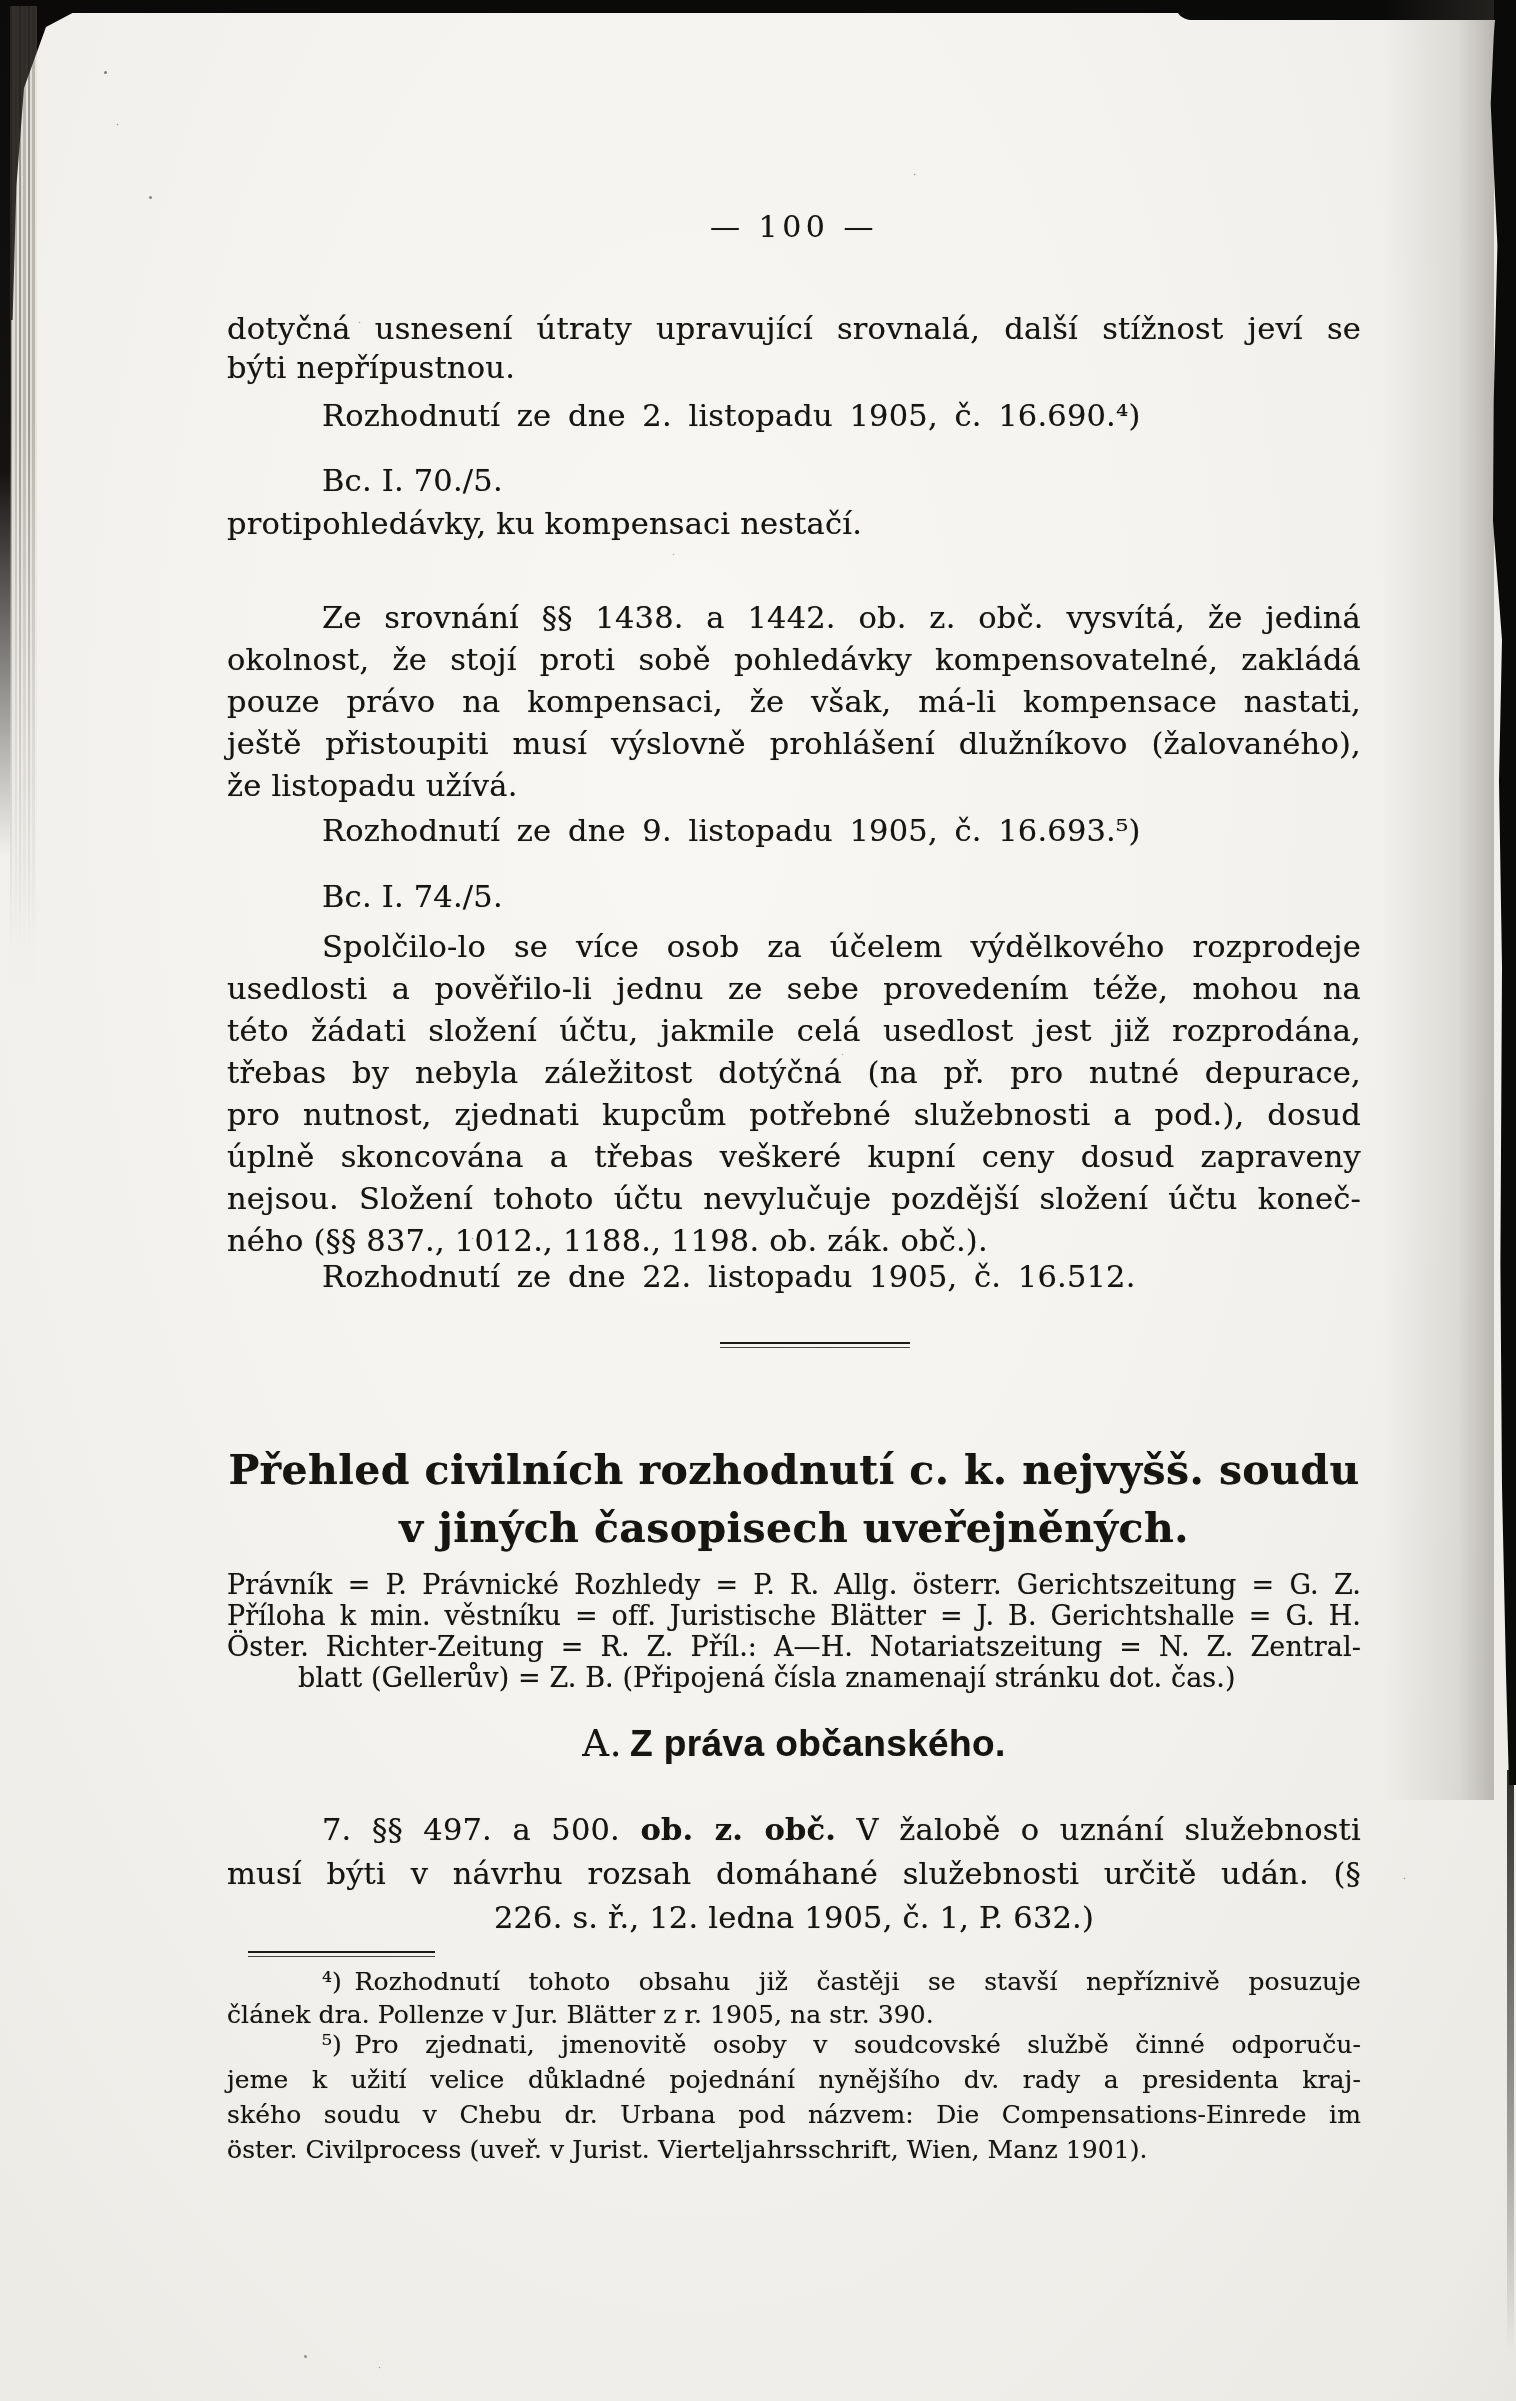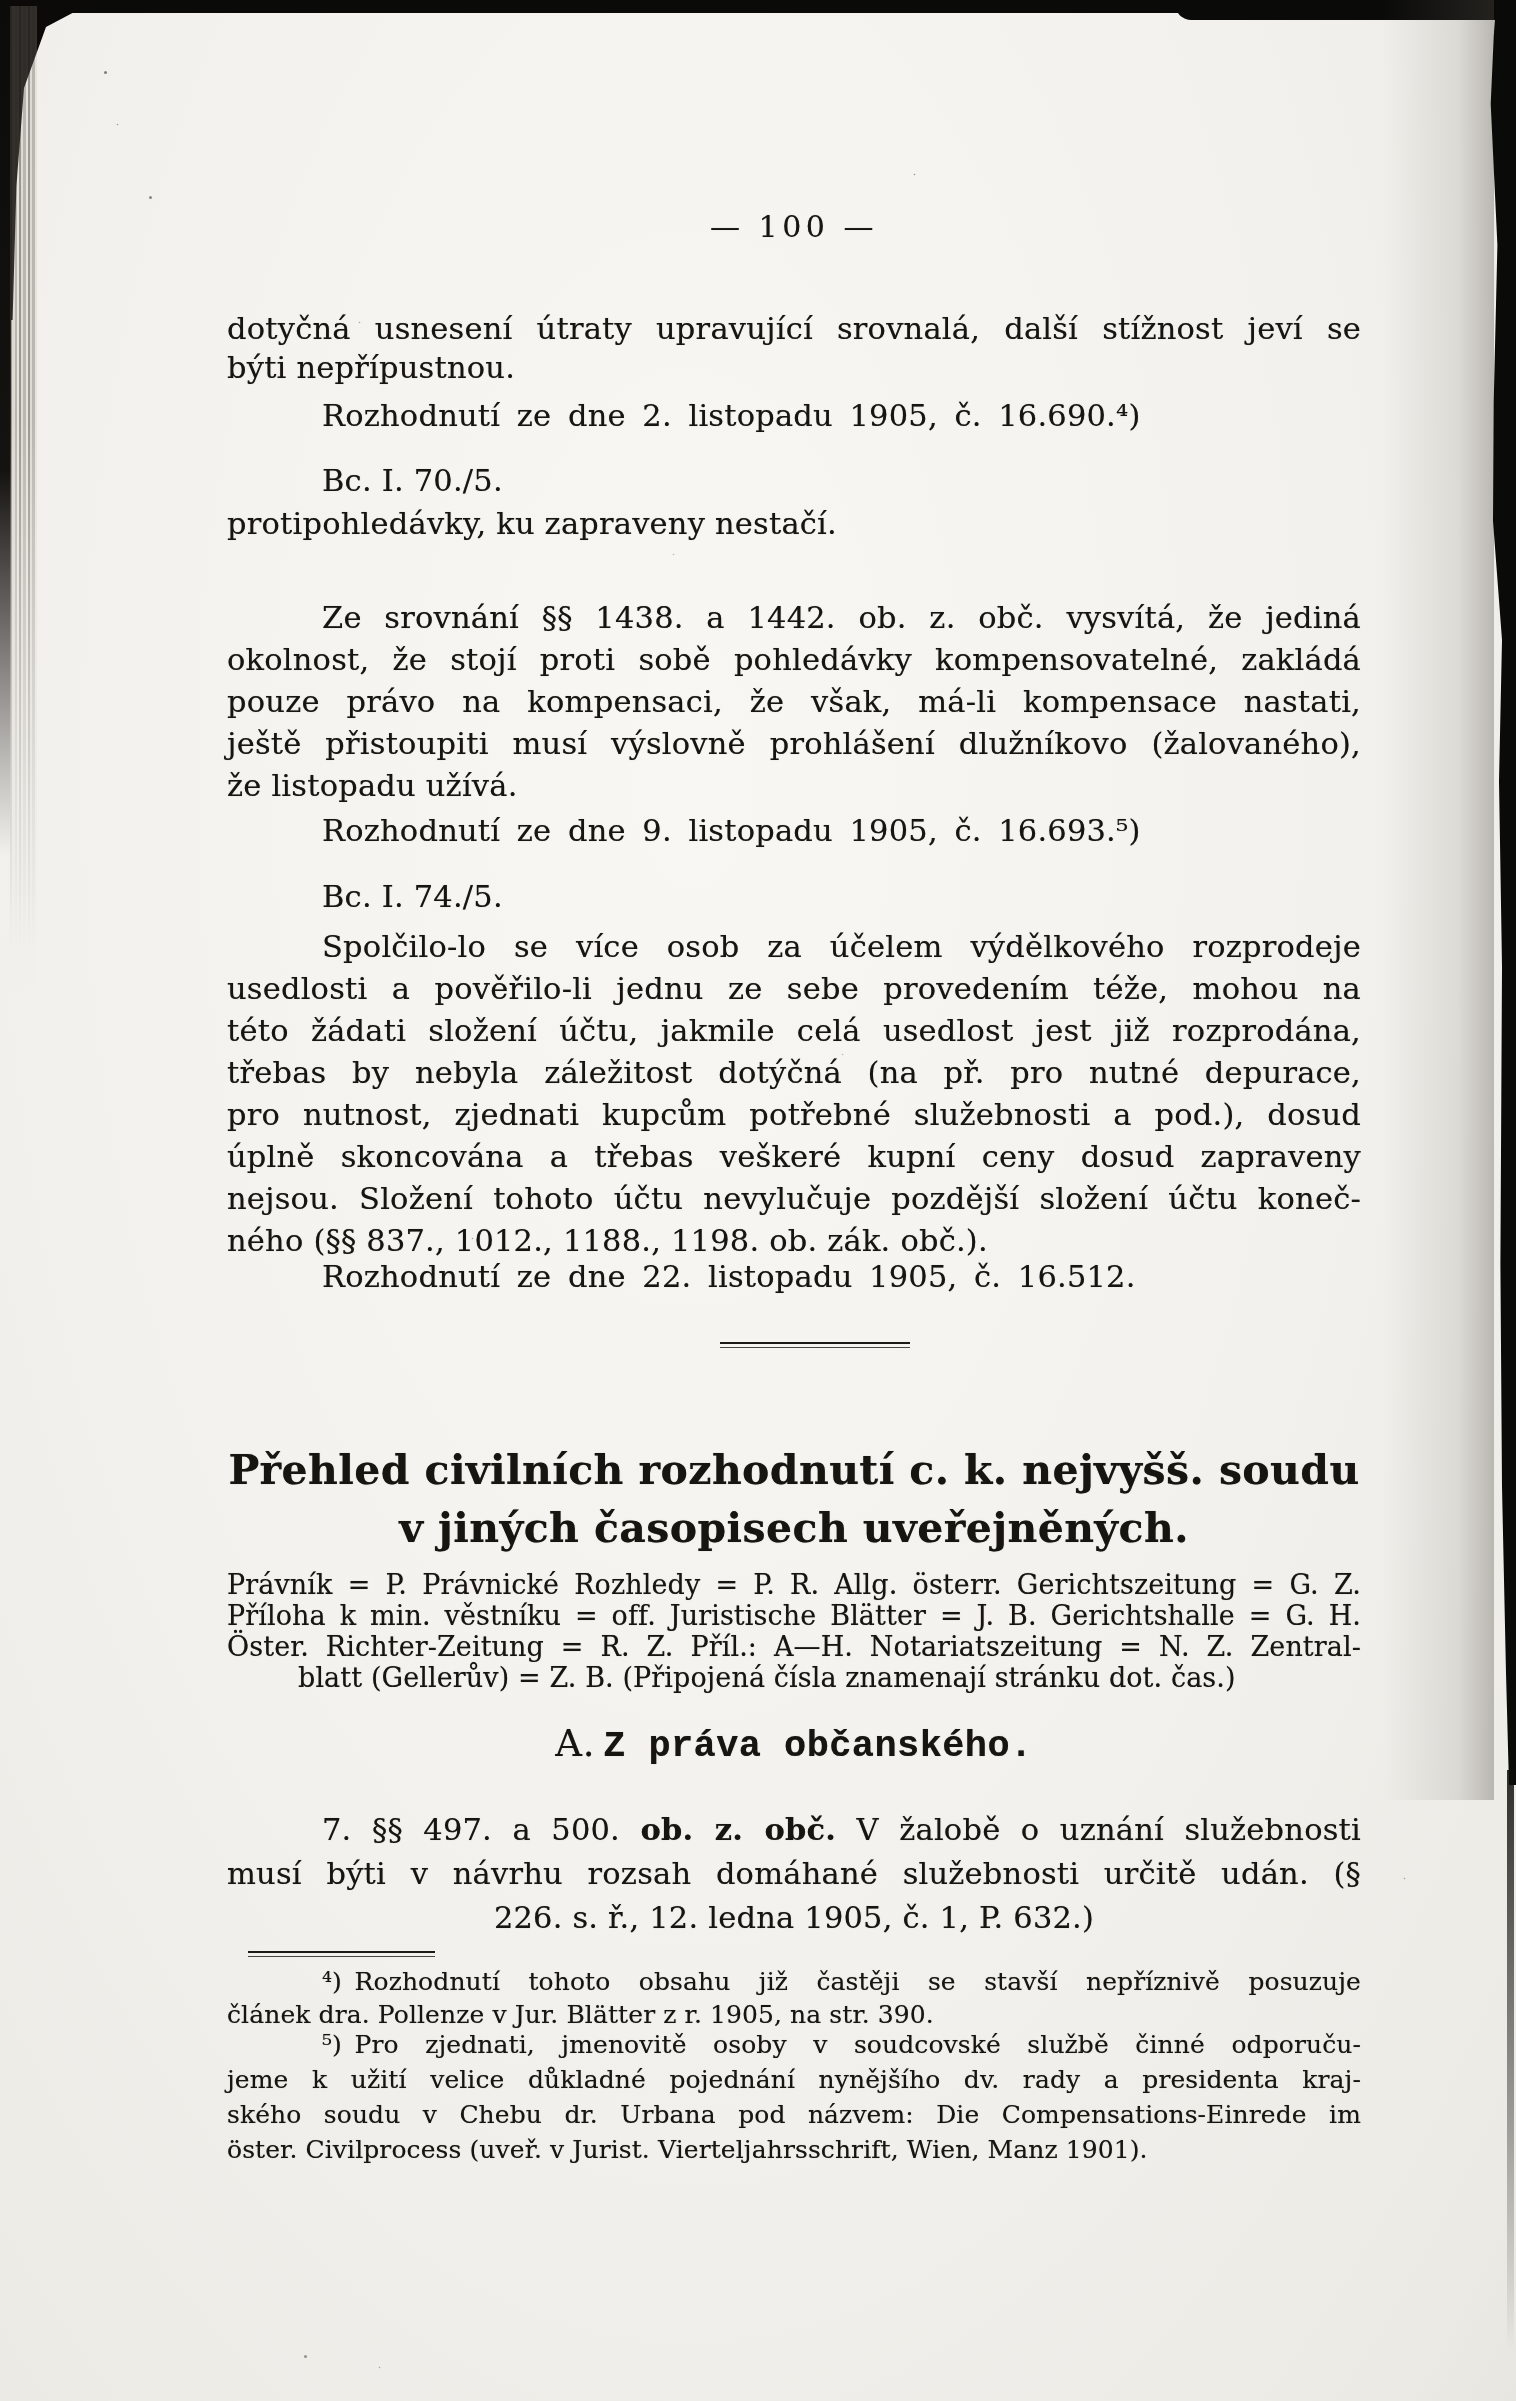--- a/index.html
+++ b/index.html
@@ -72,21 +72,21 @@
   .head{
     text-align:center;text-align-last:center;
     font-size:41px;line-height:58px;font-weight:bold;
     letter-spacing:0.4px;
     text-shadow:0 0 0.7px rgba(22,19,15,.55);
   }
   .abbr .tl{font-size:27px;line-height:31px;letter-spacing:0.1px;}
   .abbr-last{margin-left:71px;}
   .subsec{text-align:center;text-align-last:center;white-space:nowrap;}
   .subsec-label{font-size:37px;font-family:"DejaVu Serif",serif;letter-spacing:0.7px;text-shadow:0 0 0.7px rgba(22,19,15,.5);}
-  .subsec-title{font-size:37px;font-family:Liberation Mono, monospace;font-weight:700;letter-spacing:0.4px;margin-left:8px;text-shadow:0 0 0.7px rgba(22,19,15,.5);}
+  .subsec-title{font-size:37px;font-family:Liberation Sans, sans-serif;font-weight:700;letter-spacing:0.4px;margin-left:8px;text-shadow:0 0 0.7px rgba(22,19,15,.5);}
   .fn .tl{font-size:25px;line-height:33px;letter-spacing:0.1px;}
   .fn5 .tl{line-height:35px;}
   b.inline{font-weight:bold;}
 </style>
 </head>
 <body>
 
 <div class="page">
 
   <div class="top-bar"></div>
@@ -110,21 +110,21 @@
 
   <div class="blk" style="top:395px">
     <div class="tl noj ind wordy">Rozhodnutí ze dne 2. listopadu 1905, č. 16.690.⁴)</div>
   </div>
 
   <div class="blk" style="top:460px">
     <div class="tl noj ind">Bc. I. 70./5.</div>
   </div>
 
   <div class="blk lh60" style="top:501px">
-    <div class="tl noj">protipohledávky, ku zapraveny nestačí.</div>
+    <div class="tl noj">protipohledávky, ku kompensaci nestačí.</div>
   </div>
 
   <div class="blk lh57" style="top:597px">
     <div class="tl ind">Ze srovnání §§ 1438. a 1442. ob. z. obč. vysvítá, že jediná</div>
     <div class="tl">okolnost, že stojí proti sobě pohledávky kompensovatelné, zakládá</div>
     <div class="tl">pouze právo na kompensaci, že však, má-li kompensace nastati,</div>
     <div class="tl">ještě přistoupiti musí výslovně prohlášení dlužníkovo (žalovaného),</div>
     <div class="tl noj">že listopadu užívá.</div>
   </div>
 

